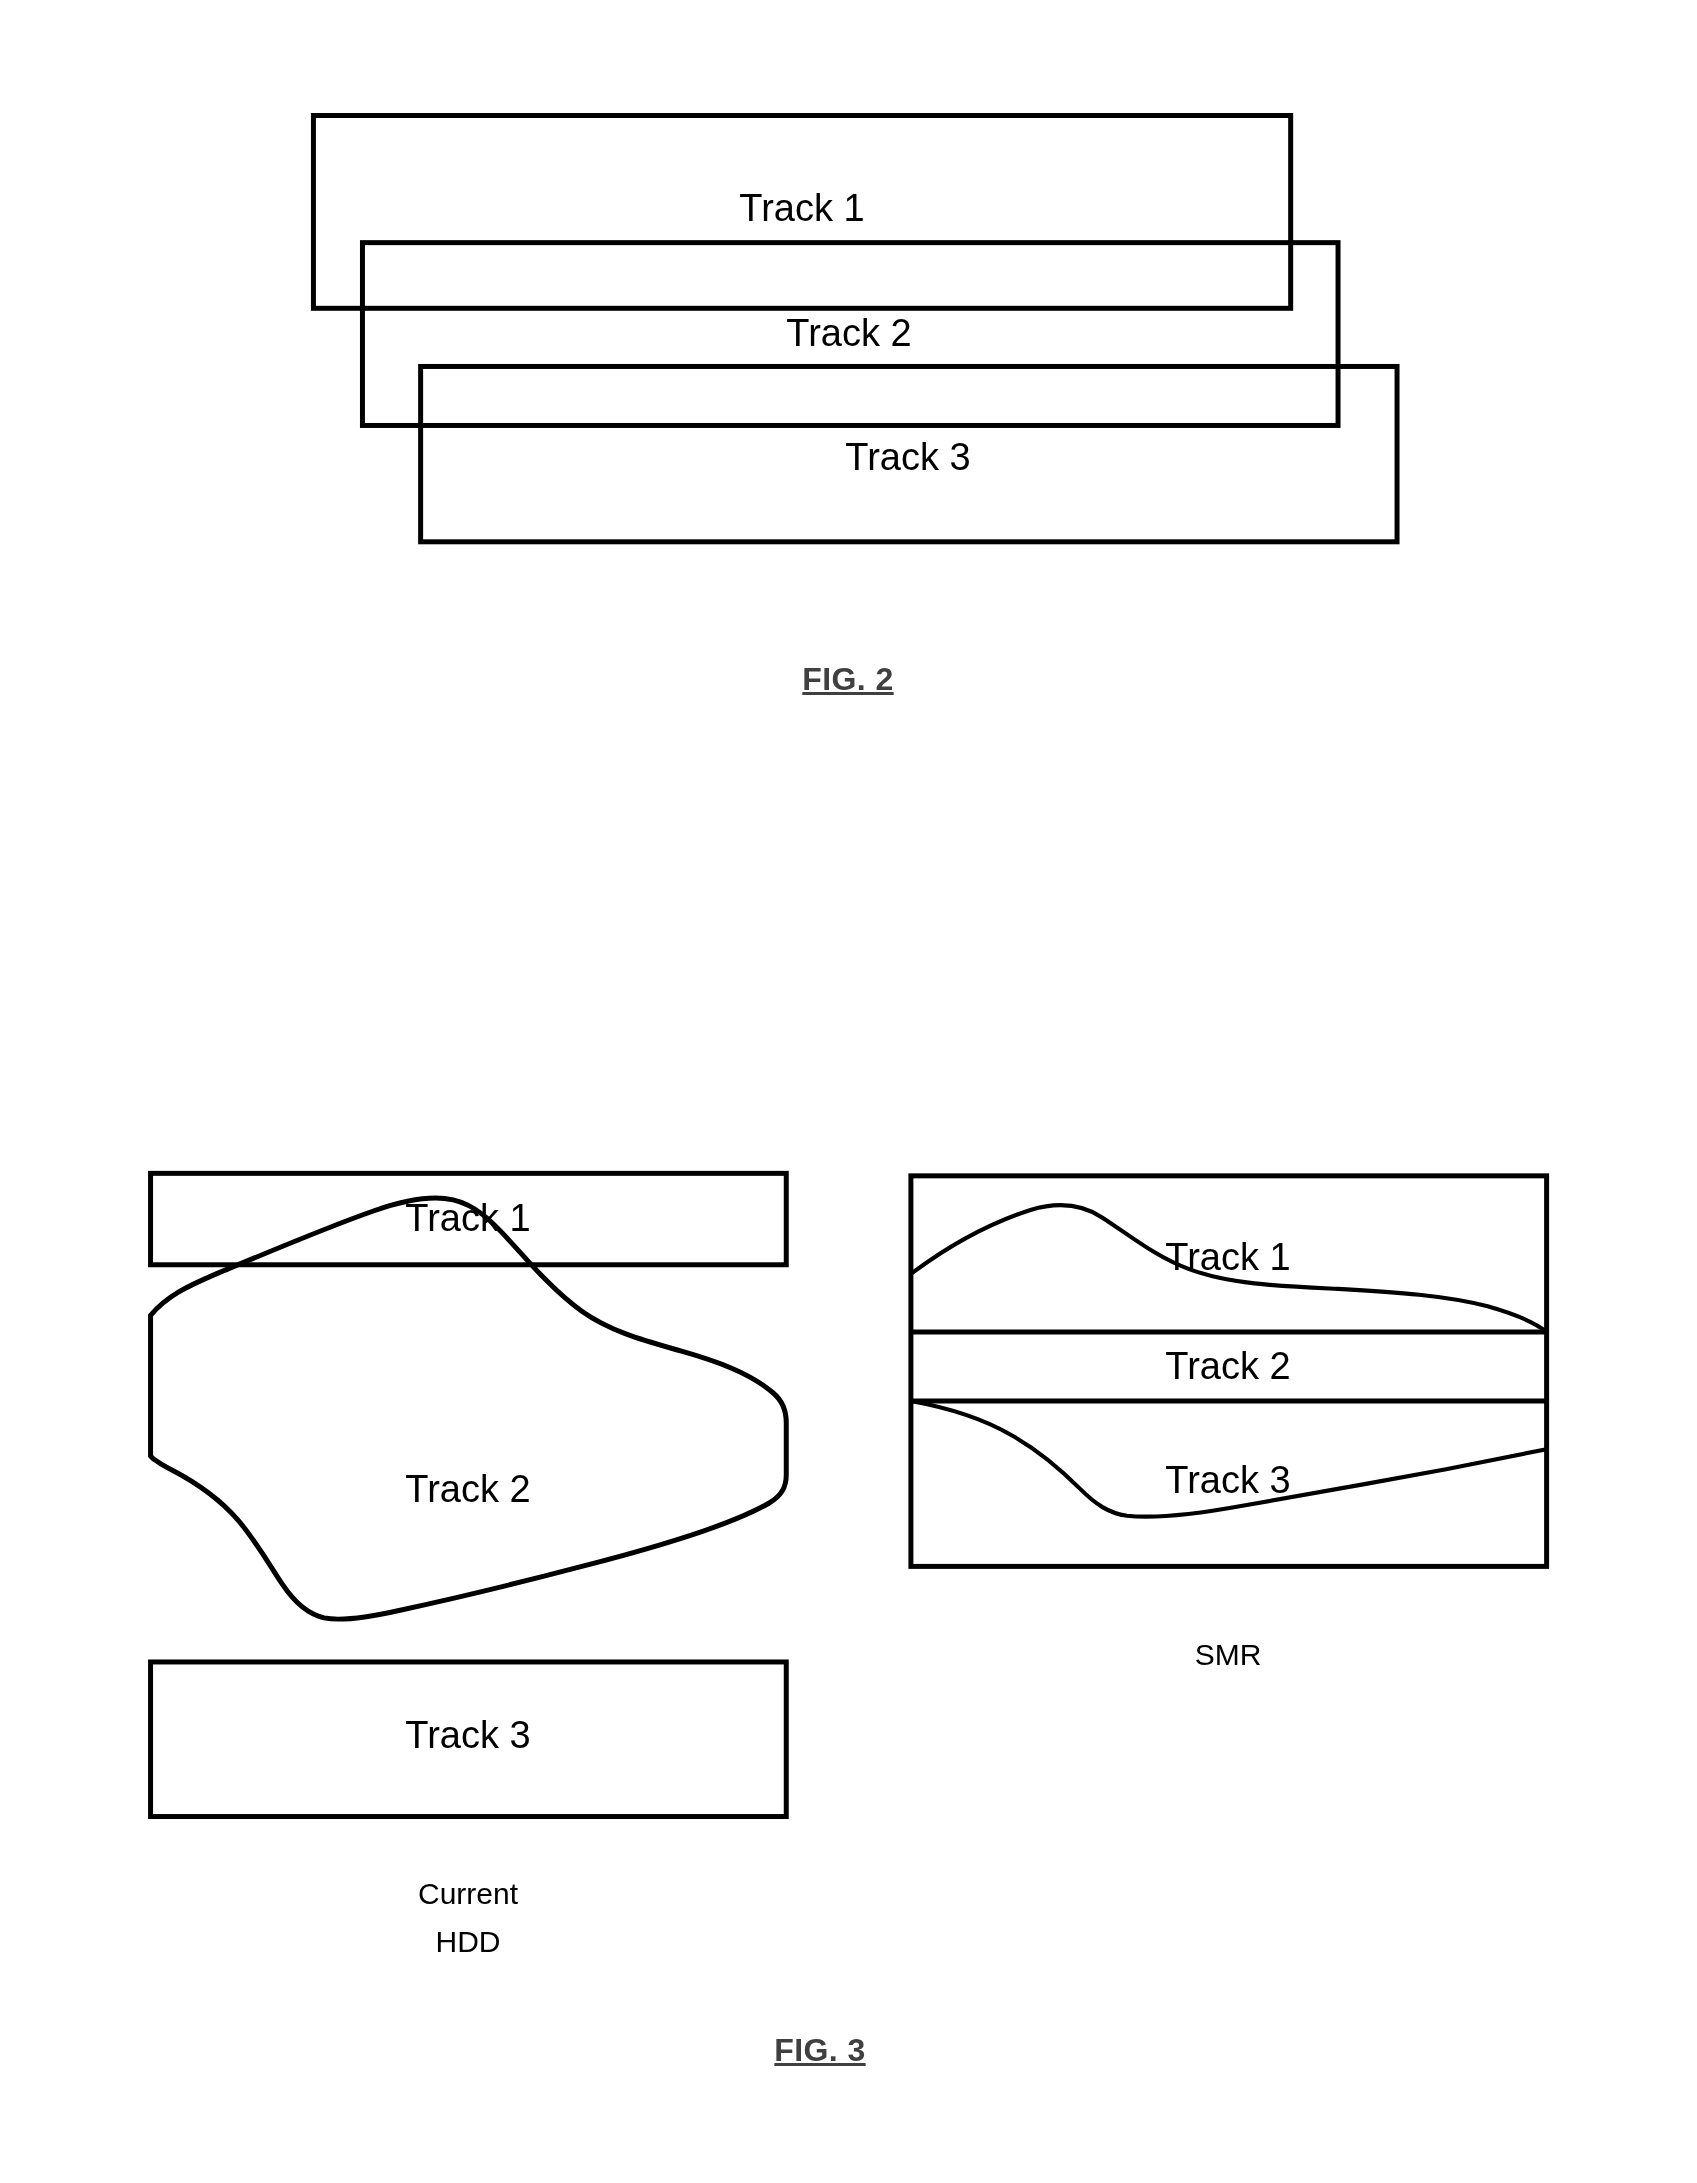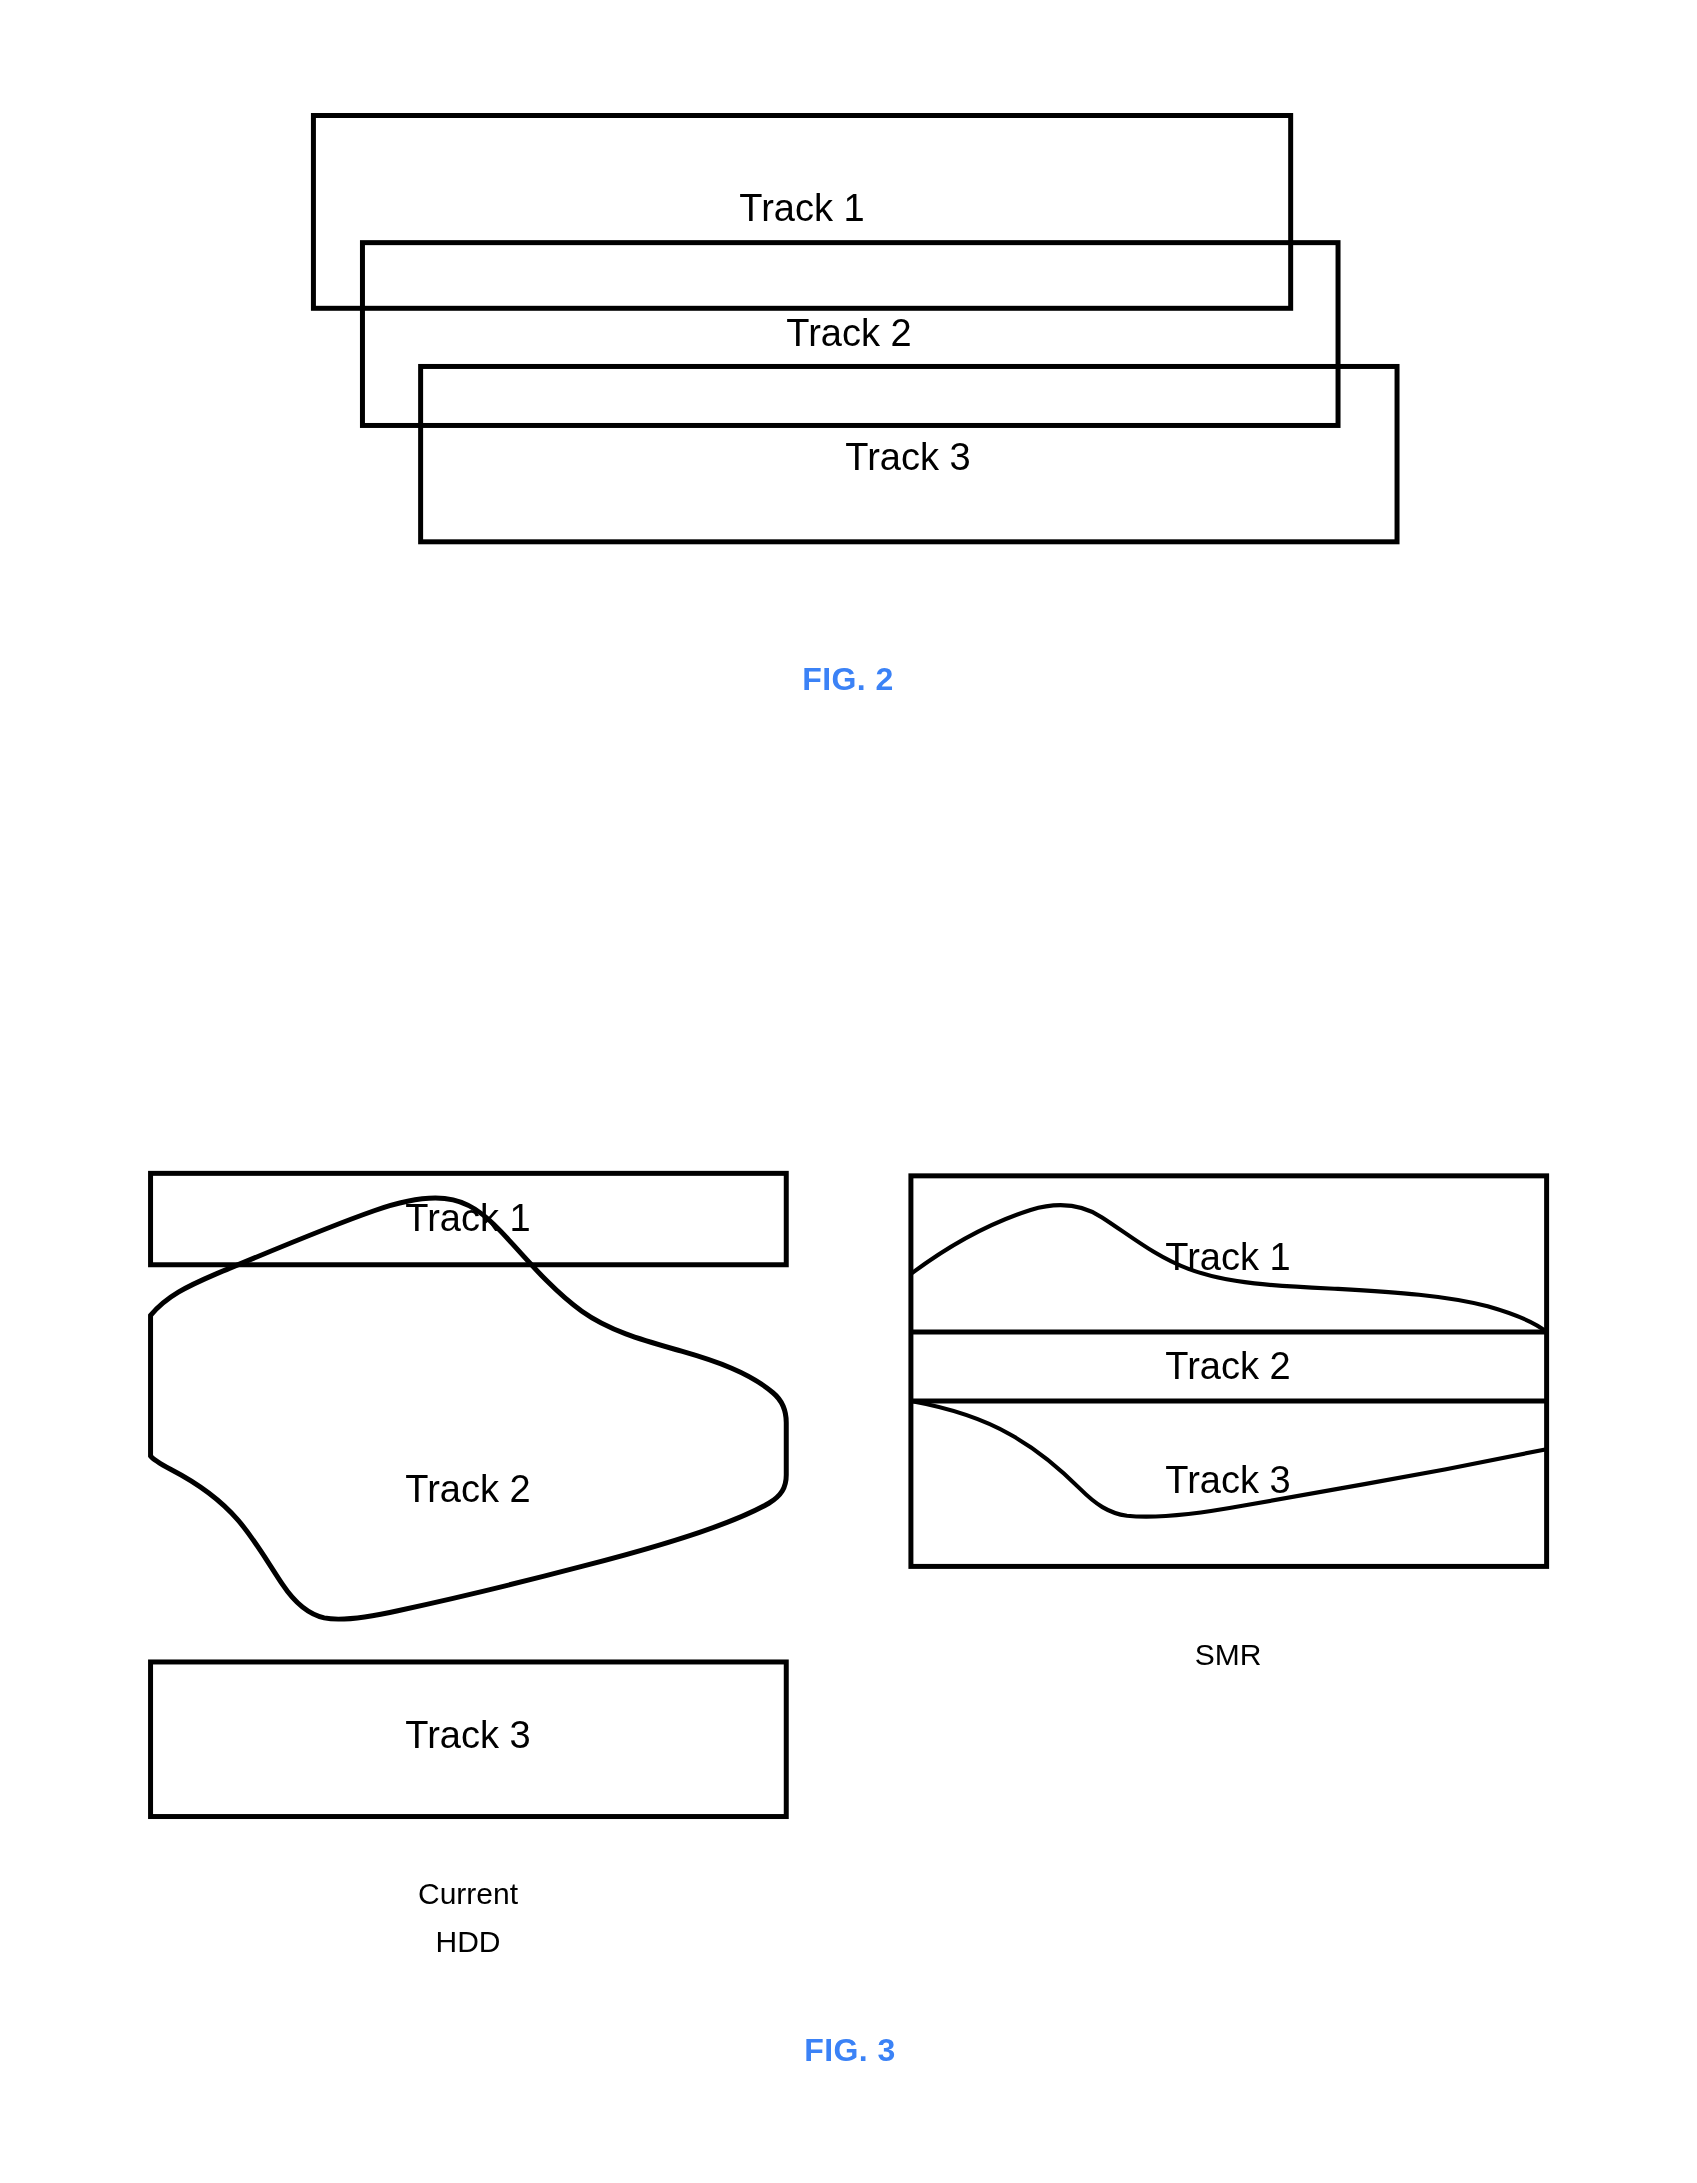--- a/index.html
+++ b/index.html
@@ -30,21 +30,22 @@
     display: block;
   }
   .fig-label {
     position: absolute;
     font-family: "Liberation Sans", sans-serif;
     font-weight: bold;
     font-size: 32px;
     letter-spacing: 0.4px;
     text-align: center;
     white-space: nowrap;
-    color: #3b82f6;
+    color: #404040;
+    text-decoration: underline;
   }
   .track-label {
     position: absolute;
     font-family: "Liberation Sans", sans-serif;
     font-weight: normal;
     font-size: 38px;
     text-align: center;
     white-space: nowrap;
     color: #000000;
   }
@@ -135,16 +136,16 @@
   <div class="track-label centerer" style="left:468px; top:1714px;">Track 3</div>
 
   <div class="panel-label centerer" style="left:468px; top:1870px;"><span>Current</span><br><span>HDD</span></div>
 
   <div class="track-label centerer" style="left:1228px; top:1236px;">Track 1</div>
   <div class="track-label centerer" style="left:1228px; top:1345px;">Track 2</div>
   <div class="track-label centerer" style="left:1228px; top:1459px;">Track 3</div>
 
   <div class="panel-label centerer" style="left:1228px; top:1631px;">SMR</div>
 
-  <div class="fig-label centerer" style="left:850px; top:2032px;text-align:right;">FIG. 3</div>
+  <div class="fig-label centerer" style="left:820px; top:2032px;text-align:right;">FIG. 3</div>
 
 </div>
 
 
 </body></html>

